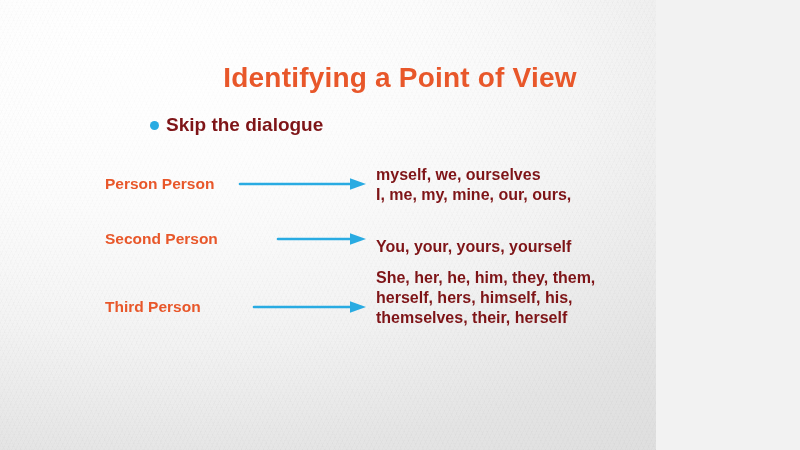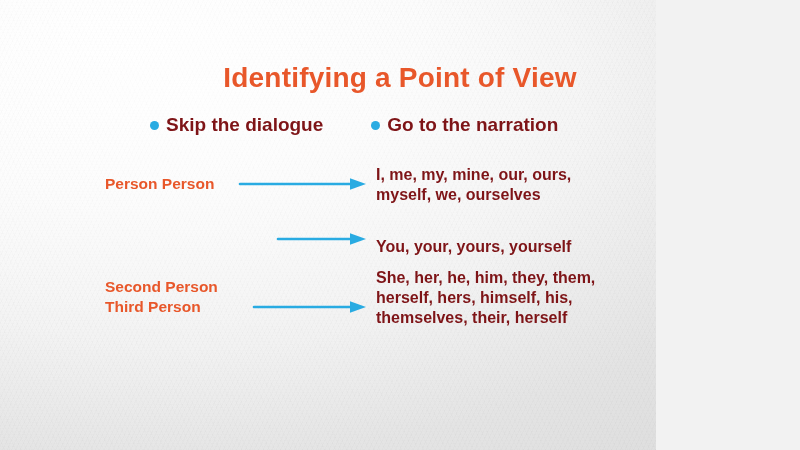--- a/index.html
+++ b/index.html
@@ -130,21 +130,21 @@
   }
   .row-words .wline { display: block; white-space: nowrap; }
 
   
   #person-row-0 { top: 24px; }
   #person-row-0 .person-label { left: 105px; width: 130px; text-align: left; }
   #person-row-0 .row-arrow { left: 240px; top: 0; width: 130px; }
   #person-row-0 .row-words { top: -19px; }
 
   #person-row-1 { top: 79px; }
-  #person-row-1 .person-label { left: 105px; width: 165px; text-align: left; margin-top: 48px; }
+  #person-row-1 .person-label { left: 105px; width: 165px; text-align: left; }
   #person-row-1 .row-arrow { left: 278px; top: 0; width: 92px; }
   #person-row-1 .row-words { top: -10px; margin-top: 8px; }
 
   #person-row-2 { top: 147px; }
   #person-row-2 .person-label { left: 105px; width: 140px; text-align: left; }
   #person-row-2 .row-arrow { left: 254px; top: 0; width: 116px; }
   #person-row-2 .row-words { top: -39px; }
 </style>
 </head>
 <body>
@@ -155,38 +155,34 @@
 
     <div id="title">Identifying a Point of View</div>
 
     <div id="bullets">
 
       <div class="bullet-item" id="bullet-item-0">
         <span class="bullet-dot"></span>
         <span class="bullet-label">Skip the dialogue</span>
       </div>
 
-      <div class="bullet-item" id="bullet-item-1">
-        <span class="bullet-dot"></span>
-        <span class="bullet-label">Go to the narration</span>
-      </div>
 
     </div>
 
     <div id="rows">
 
       <div class="person-row" id="person-row-0">
         <div class="person-label">Person Person</div>
         <svg class="row-arrow" viewBox="0 0 130 14" preserveAspectRatio="none">
           <line x1="0" y1="7" x2="112" y2="7" stroke="#29ABE2" stroke-width="2.6" stroke-linecap="round"></line>
           <polygon points="110,1.3 126,7 110,12.7" fill="#29ABE2"></polygon>
         </svg>
         <div class="row-words">
+          <span class="wline">myself, we, ourselves</span>
           <span class="wline">I, me, my, mine, our, ours,</span>
-          <span class="wline">myself, we, ourselves</span>
         </div>
       </div>
 
       <div class="person-row" id="person-row-1">
         <div class="person-label">Second Person</div>
         <svg class="row-arrow" viewBox="0 0 92 14" preserveAspectRatio="none">
           <line x1="0" y1="7" x2="74" y2="7" stroke="#29ABE2" stroke-width="2.6" stroke-linecap="round"></line>
           <polygon points="72,1.3 88,7 72,12.7" fill="#29ABE2"></polygon>
         </svg>
         <div class="row-words">

